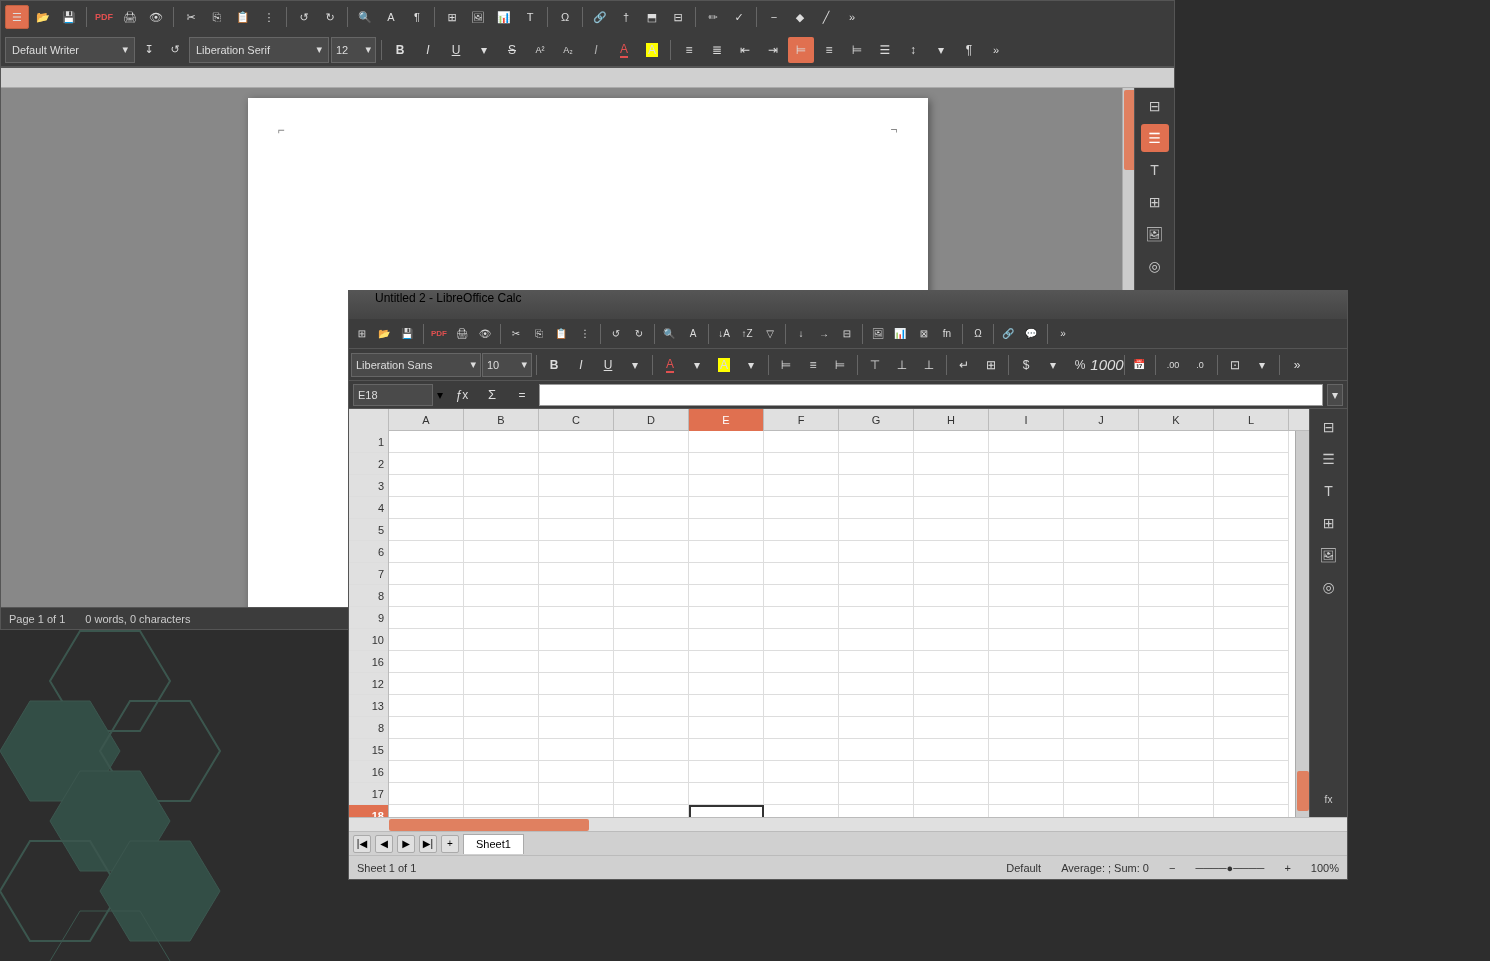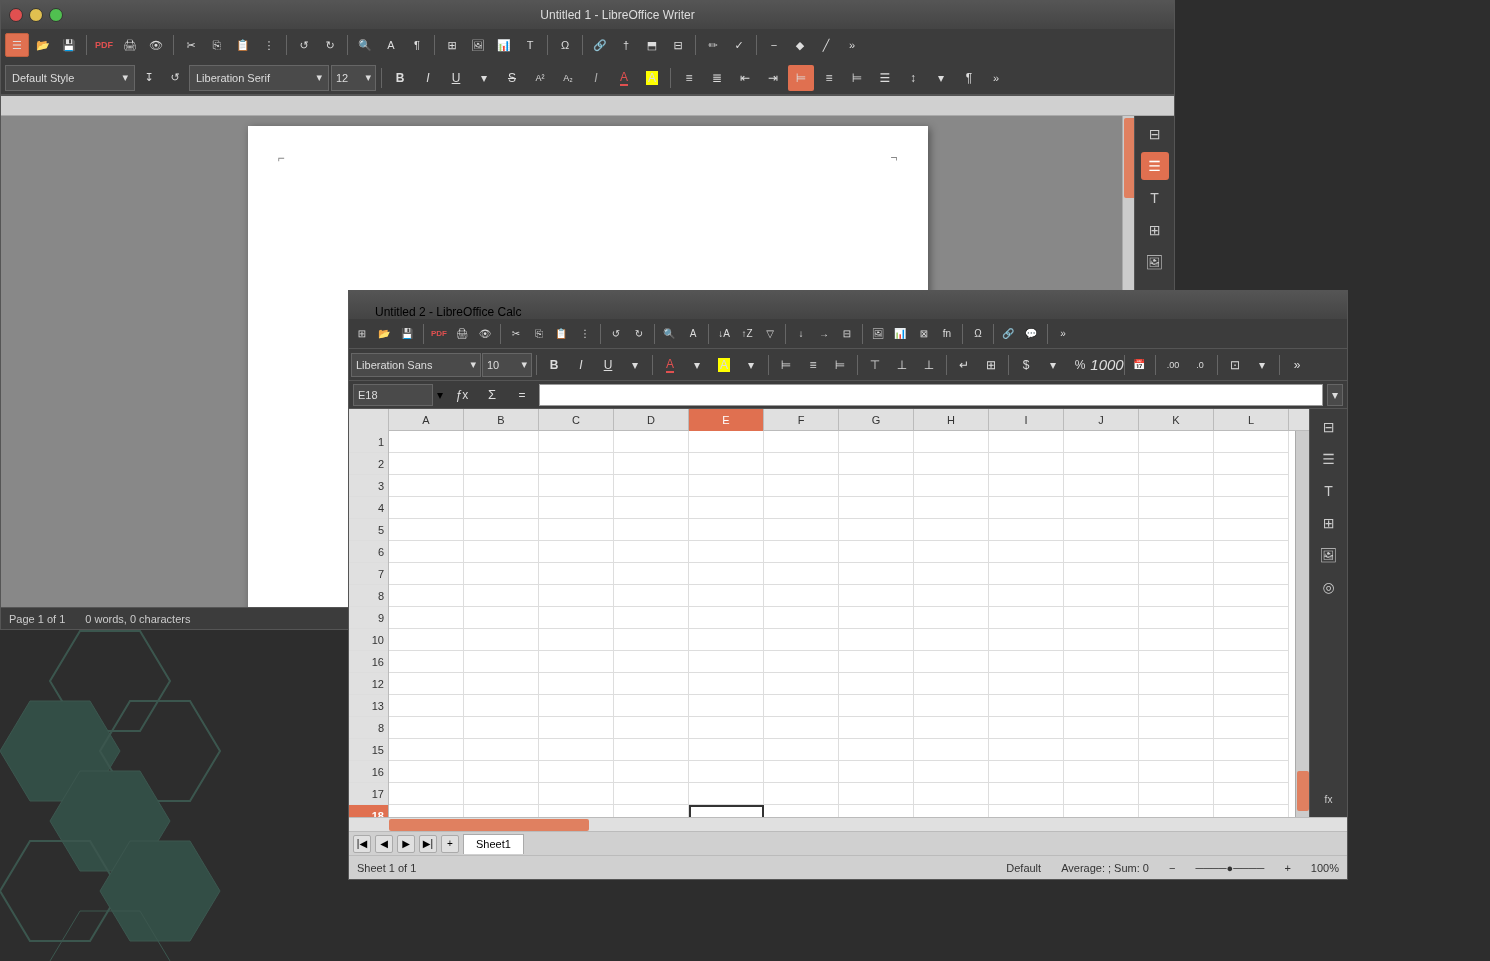--- a/index.html
+++ b/index.html
@@ -188,21 +188,21 @@
       border: 1px solid #555;
       z-index: 2;
       display: flex;
       flex-direction: column;
     }
 
     .calc-titlebar {
       height: 28px;
       background: linear-gradient(to bottom, #555, #444);
       display: flex;
-      align-items: flex-end;
+      align-items: flex-start;
       padding: 0 8px;
       gap: 6px;
       flex-shrink: 0;
     }
 
     
     .calc-toolbar {
       background: #3c3c3c;
       flex-shrink: 0;
     }
@@ -484,26 +484,20 @@
 
     <polygon points="1180,0 1240,0 1270,50 1240,100 1180,100 1150,50" fill="#3a5565" stroke="#4a6575" stroke-width="1"></polygon>
     <polygon points="1250,50 1310,50 1340,100 1310,150 1250,150 1220,100" fill="#2a4555" stroke="#4a6575" stroke-width="2"></polygon>
     <polygon points="1200,120 1260,120 1290,170 1260,220 1200,220 1170,170" fill="none" stroke="#4a6575" stroke-width="1"></polygon>
     <polygon points="1280,160 1340,160 1370,210 1340,260 1280,260 1250,210" fill="#3a5565" stroke="#4a6575" stroke-width="1"></polygon>
   </g>
 </svg>
 
 <div class="writer-window">
 
-  <div class="window-titlebar">
-    <div class="win-btn close"></div>
-    <div class="win-btn min"></div>
-    <div class="win-btn max"></div>
-    <div class="title">Untitled 1 - LibreOffice Writer</div>
-  </div>
 
   <div class="toolbar-area">
     <div class="toolbar-row">
 
       <div class="tb-btn active">
           <span>☰</span>
         </div>
       <div class="tb-btn">
           <span>📂</span>
         </div>
@@ -597,21 +591,21 @@
       <div class="tb-btn">
           <span>╱</span>
         </div>
       <div class="tb-btn">
           <span>»</span>
         </div>
     </div>
 
     <div class="formatting-bar">
       <div class="style-dropdown">
-        <span>Default Style</span>
+        <span>Default Writer</span>
         <span>▾</span>
       </div>
       <div class="tb-btn">
           <span>↧</span>
         </div>
       <div class="tb-btn">
           <span>↺</span>
         </div>
       <div class="font-dropdown">
         <span>Liberation Serif</span>

